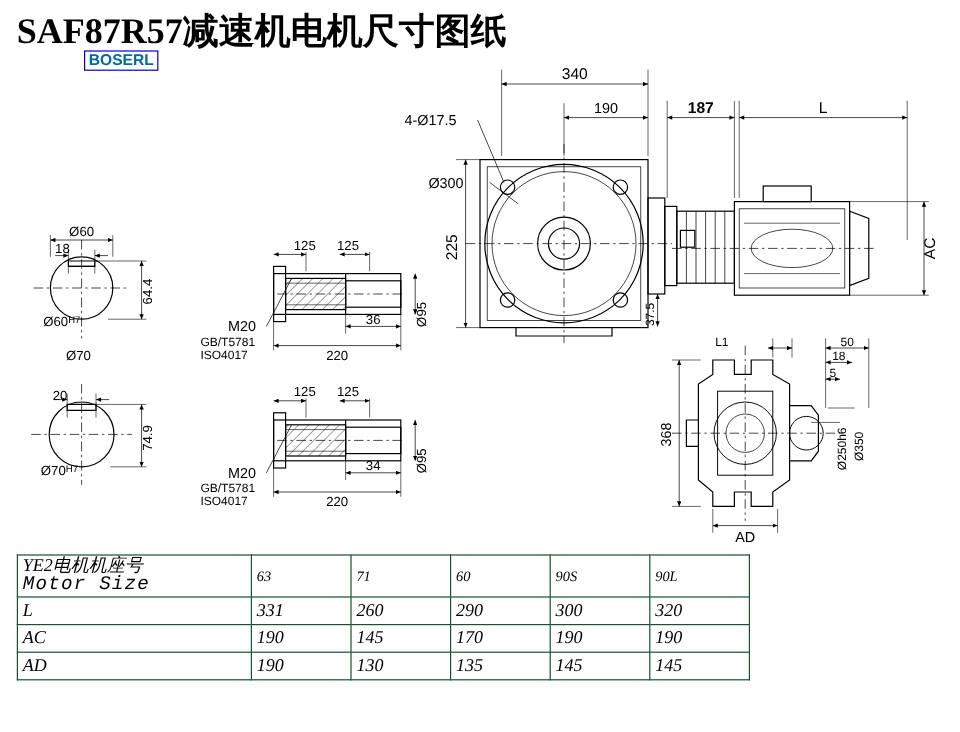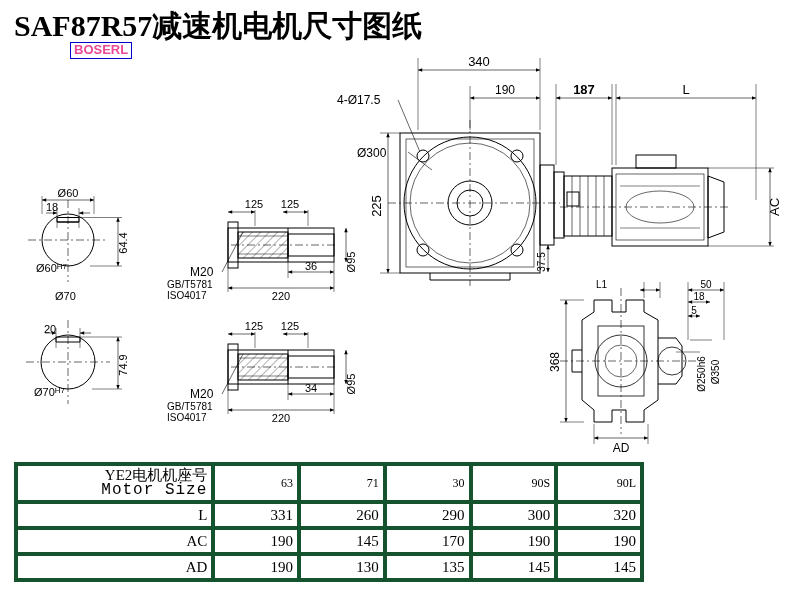--- a/index.html
+++ b/index.html
@@ -30,44 +30,45 @@
     letter-spacing: 0px;
     white-space: nowrap;
   }
   .brand {
     position: absolute;
     left: 70px;
     top: 42px;
     font-family: "Liberation Sans", sans-serif;
     font-weight: bold;
     font-size: 13px;
-    color: #ec4899;
+    color: #0369a1;
     border: 1px solid #0000cc;
     padding: 0px 3px 1px 3px;
     line-height: 14px;
   }
   svg.dwg {
     position: absolute;
     left: 0;
     top: 0;
   }
   
   .spec-table {
     position: absolute;
     left: 14px;
     top: 462px;
     border-collapse: collapse;
     font-family: "Liberation Serif", serif;
     font-size: 15px;
   }
   .spec-table td {
-    border: 4px solid #14532d;
-    text-align: right;
+    border: 1px solid #14532d;
+    text-align: left;
     height: 22px;
     padding: 0 4px;
+    font-style: italic;
   }
   .spec-table td.head-label {
     width: 186px;
     font-size: 15px;
     line-height: 15px;
     padding: 2px 4px;
   }
   .spec-table td.rowlabel {
     width: 186px;
   }
@@ -374,21 +375,21 @@
 
   <table class="spec-table">
     <tbody>
       <tr>
         <td class="head-label">
           <span class="cn">YE2电机机座号</span>
           <span class="en">Motor Size</span>
         </td>
         <td class="val model">63</td>
         <td class="val model">71</td>
-        <td class="val model">30</td>
+        <td class="val model">60</td>
         <td class="val model">90S</td>
         <td class="val model">90L</td>
       </tr>
       <tr>
         <td class="rowlabel">L</td>
         <td class="val">331</td>
         <td class="val">260</td>
         <td class="val">290</td>
         <td class="val">300</td>
         <td class="val">320</td>

